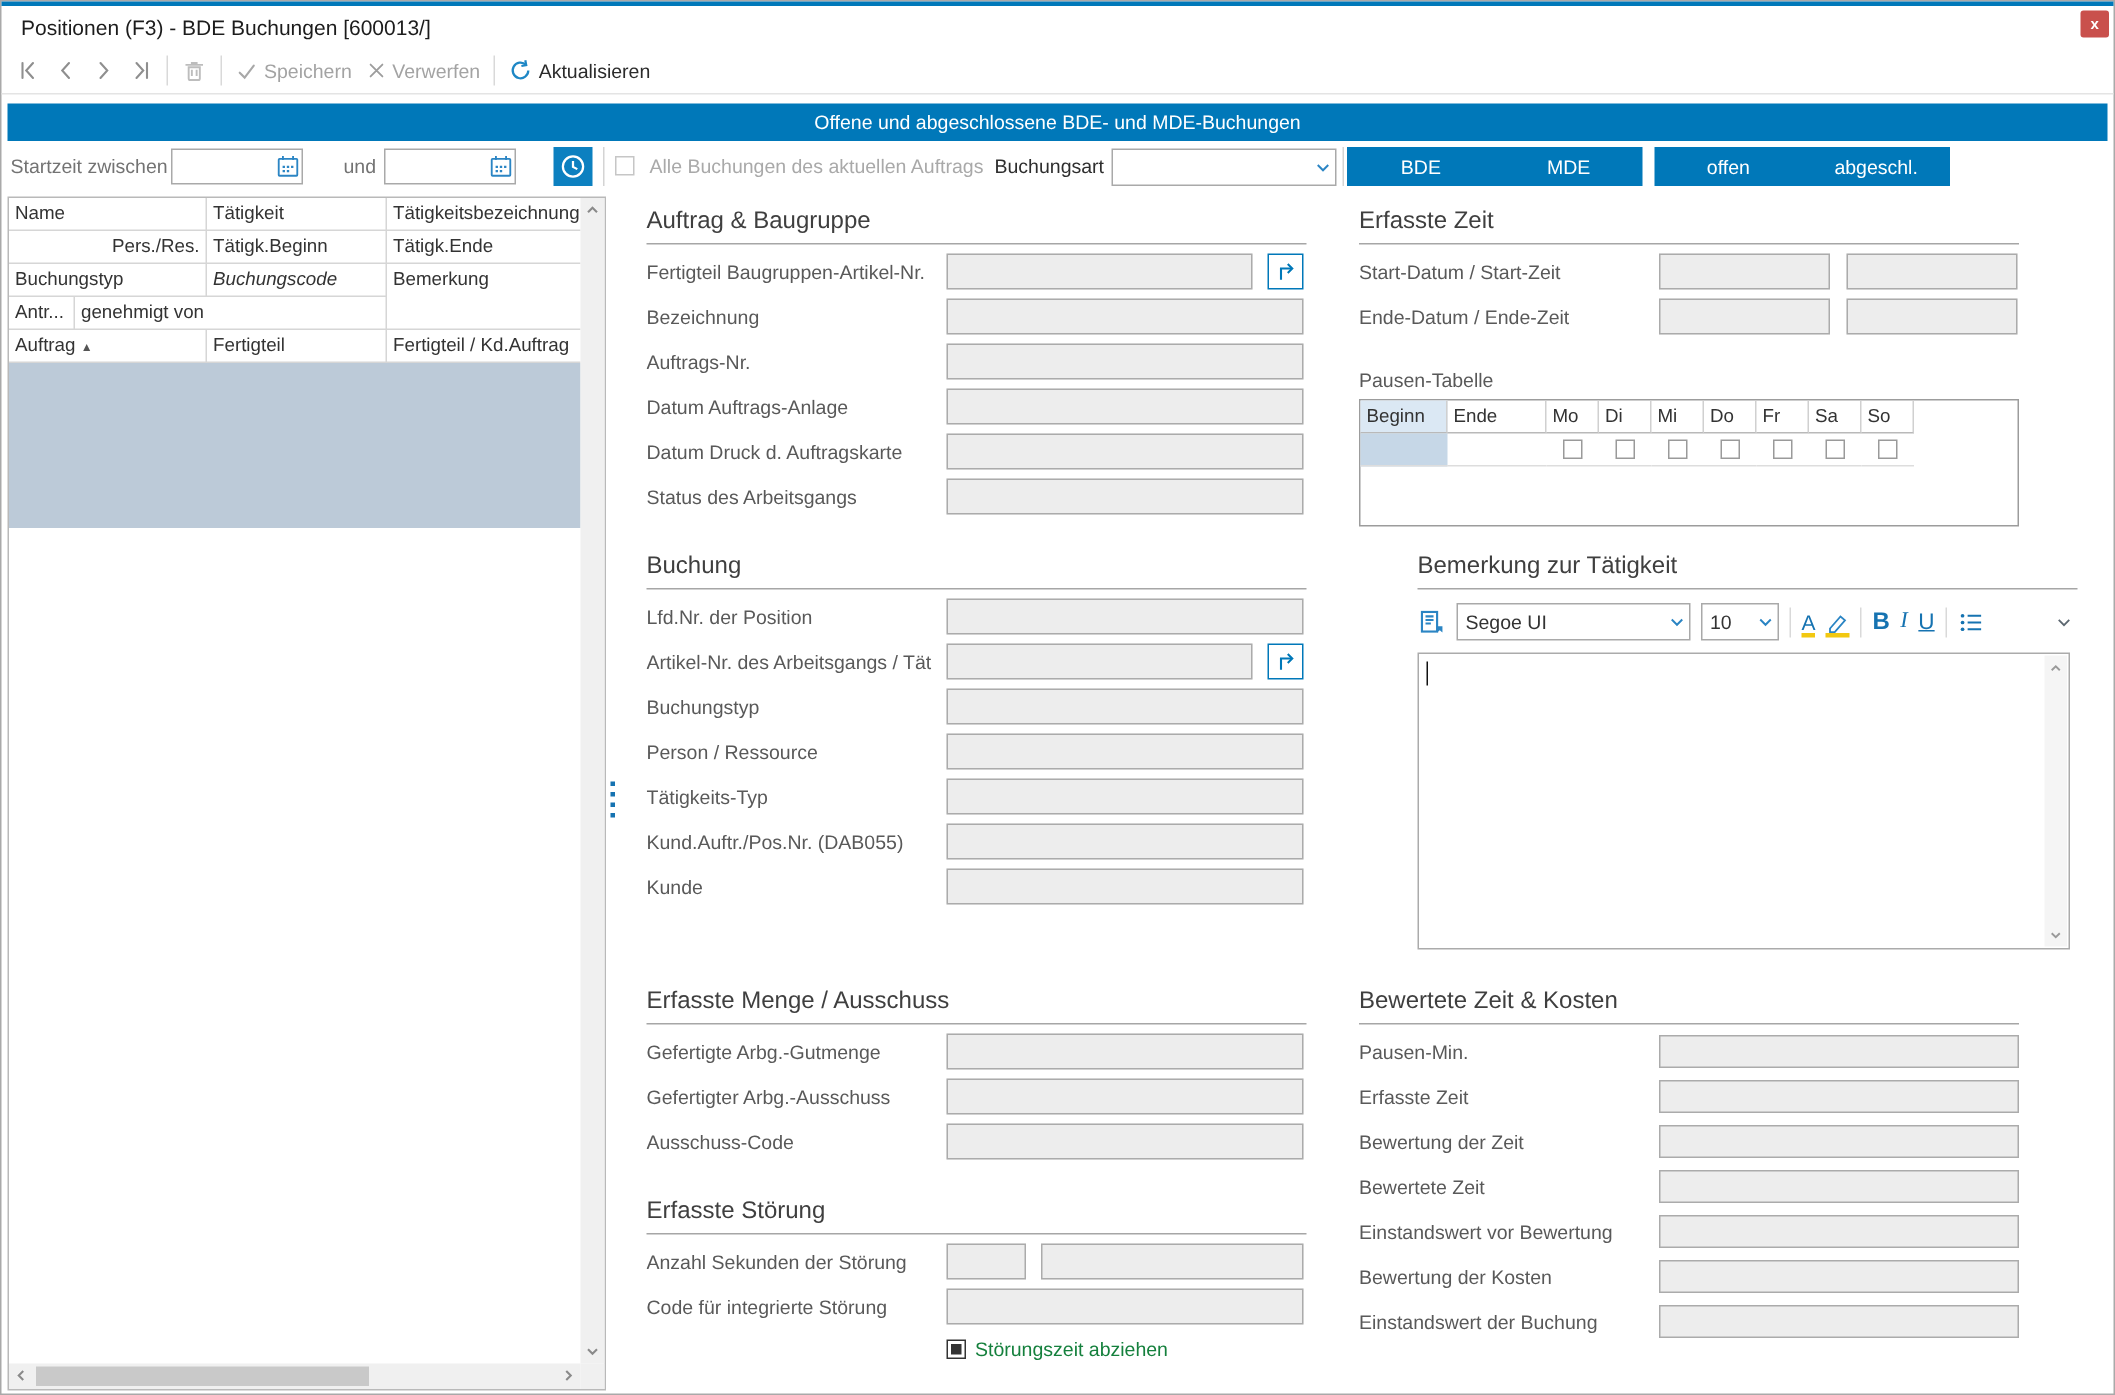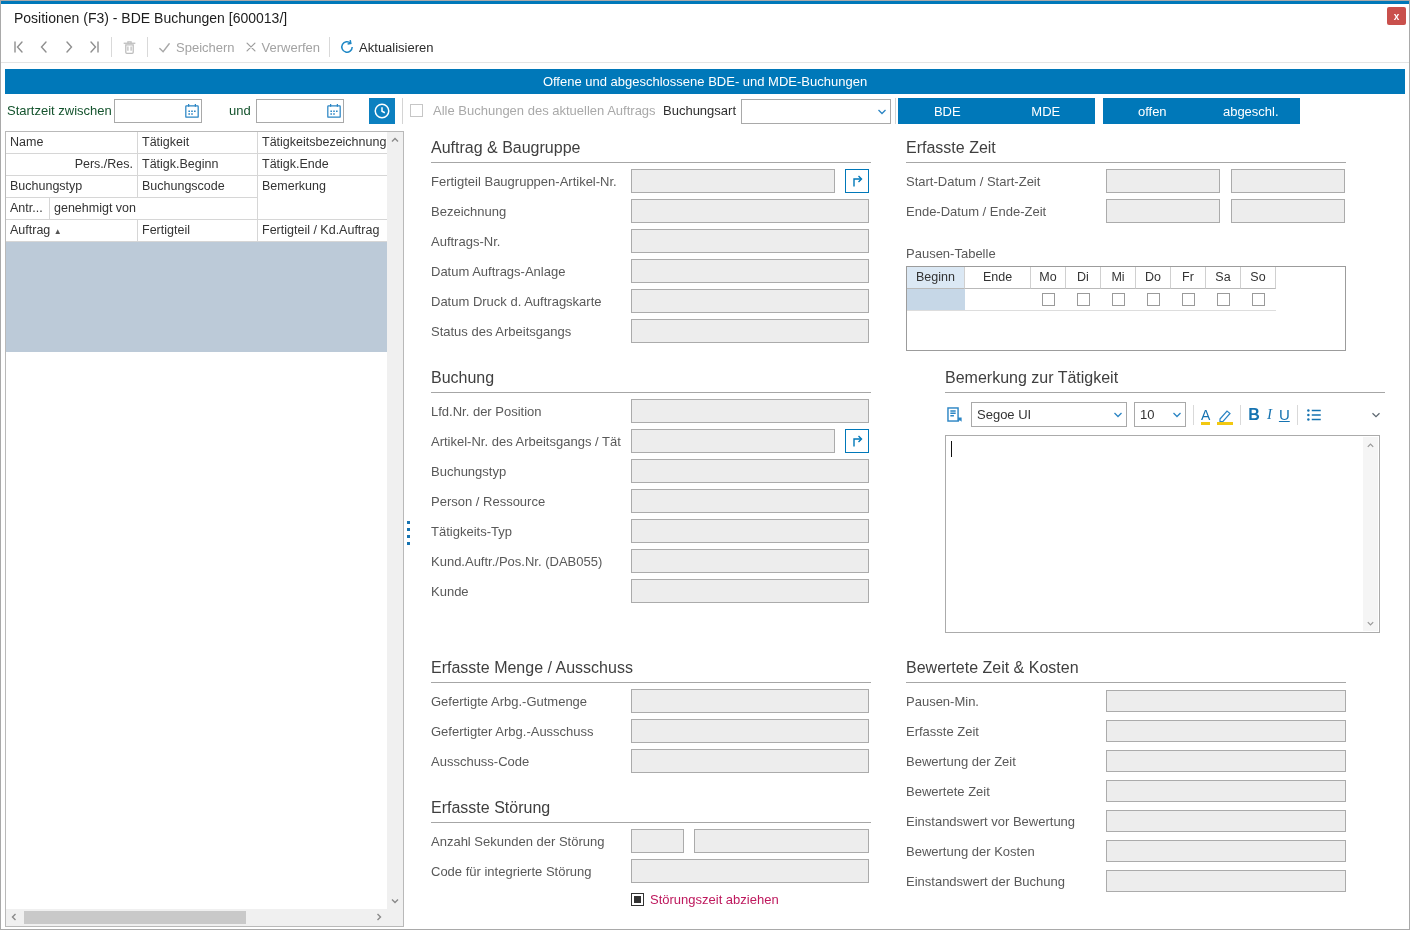--- a/index.html
+++ b/index.html
@@ -16,21 +16,21 @@
   .tbtn{display:flex;align-items:center;gap:4px;}
   .tsep{width:1px;height:20px;background:#d9d9d9;}
   .dis{color:#a3a3a3;}
   .en{color:#2b2b2b;}
   svg{display:block;}
   
   .banner{position:absolute;left:4px;right:4px;top:68px;height:25px;background:#0078b9;color:#fff;
           font-size:13px;display:flex;align-items:center;justify-content:center;}
   
   .filter{position:absolute;top:95px;left:0;right:0;height:30px;font-size:13px;}
-  .flabel{position:absolute;top:7px;color:#14532d;white-space:nowrap;}
+  .flabel{position:absolute;top:7px;color:#737373;white-space:nowrap;}
   .fdis{color:#a9a9a9;}
   .dinp{position:absolute;top:3px;height:24px;background:#fff;border:1px solid #a9a9a9;box-sizing:border-box;
         display:flex;align-items:center;}
   .dinp input{border:0;outline:0;flex:1;min-width:0;height:100%;font:inherit;padding:0 3px;background:transparent;}
   .clockbtn{position:absolute;left:368px;top:2px;width:26px;height:26px;background:#0c80c0;
             display:flex;align-items:center;justify-content:center;}
   .vdiv{position:absolute;top:2px;width:1px;height:26px;background:#d4d4d4;}
   .cb{width:13px;height:13px;background:#fff;box-sizing:border-box;}
   .cb.gray{border:1px solid #c6c6c6;}
   .cb.day{border:1px solid #9a9a9a;}
@@ -58,29 +58,29 @@
   .section{position:absolute;width:440px;}
   .stitle{font-size:16px;color:#3f3f3f;padding-bottom:5px;border-bottom:1px solid #a6a6a6;margin-bottom:3px;white-space:nowrap;}
   .frow{display:flex;align-items:center;height:30px;}
   .flbl{flex:none;width:200px;font-size:13px;color:#595959;white-space:nowrap;overflow:hidden;}
   .fi{flex:none;height:24px;background:#ededed;border:1px solid #ababab;box-sizing:border-box;}
   .fi input{width:100%;height:100%;border:0;outline:0;background:transparent;font:inherit;padding:0 3px;box-sizing:border-box;}
   .w-full{width:238px;} .w-goto{width:204px;} .w-half{width:114px;} .w-sm{width:53px;} .w-lg{width:175px;}
   .gotobtn{flex:none;width:24px;height:24px;margin-left:10px;border:1px solid #0078b9;background:#fff;box-sizing:border-box;
            display:flex;align-items:center;justify-content:center;}
   .gap11{margin-left:11px;} .gap10{margin-left:10px;}
-  .cbrow{display:flex;align-items:center;height:26px;margin-left:200px;gap:6px;font-size:13px;color:#be185d;}
+  .cbrow{display:flex;align-items:center;height:26px;margin-left:200px;gap:6px;font-size:13px;color:#15803d;}
   .cbfilled{width:13px;height:13px;border:1.5px solid #333;box-sizing:border-box;position:relative;background:#fff;}
   .cbfilled:after{content:"";position:absolute;left:2px;top:2px;right:2px;bottom:2px;background:#333;}
   
   .plabel{font-size:13px;color:#595959;}
   .ptable{margin-top:5px;width:440px;height:85px;border:1px solid #9c9c9c;box-sizing:border-box;background:#fff;position:relative;font-size:12.5px;}
   .prow{display:flex;}
   .pc{box-sizing:border-box;height:22px;line-height:20px;padding:0 4px;border-right:1px solid #d0d0d0;white-space:nowrap;overflow:hidden;}
-  .phead .pc{border-bottom:1px solid #b9b9b9;text-align:center;}
+  .phead .pc{border-bottom:1px solid #b9b9b9;}
   .pdata .pc{border-right:0;border-bottom:1px solid #ddd;display:flex;align-items:center;justify-content:center;}
   
   .rtebar{display:flex;align-items:center;gap:7px;margin-top:8px;height:27px;}
   .rsel{height:25px;background:#fff;border:1px solid #a9a9a9;box-sizing:border-box;display:flex;align-items:center;
         padding-left:5px;font-size:13px;}
   .rsel .sval{flex:1;}
   .rbtn{display:flex;align-items:center;justify-content:center;color:#1673b1;font-size:15px;position:relative;}
   .ybar{position:absolute;left:0;right:0;bottom:-2px;height:3px;background:#f2c811;}
   .rtebox{position:relative;margin-top:7px;width:435px;height:198px;border:1px solid #ababab;box-sizing:border-box;background:#fff;}
   .caret{position:absolute;left:5px;top:5px;width:1px;height:16px;background:#111;}
@@ -206,21 +206,21 @@
       </div>
       <div class="grow">
         <span class="gc" style="width:132px;text-align:right;">Pers./Res.</span>
         <span class="gc" style="width:120px;">Tätigk.Beginn</span>
         <span class="gc" style="width:129px;border-right:0;">Tätigk.Ende</span>
       </div>
       <div class="grow">
         <div style="width:252px;">
           <div class="grow">
             <span class="gc" style="width:132px;">Buchungstyp</span>
-            <span class="gc" style="width:120px;">Buchungscode</span>
+            <span class="gc" style="width:120px;font-style:italic;">Buchungscode</span>
           </div>
           <div class="grow">
             <span class="gc" style="width:44px;">Antr...</span>
             <span class="gc" style="width:208px;">genehmigt von</span>
           </div>
         </div>
         <span class="gc" style="width:129px;height:44px;border-right:0;">Bemerkung</span>
       </div>
       <div class="grow">
         <span class="gc" style="width:132px;"><span>Auftrag</span> <span style="font-size:8px;color:#555;">▲</span></span>

